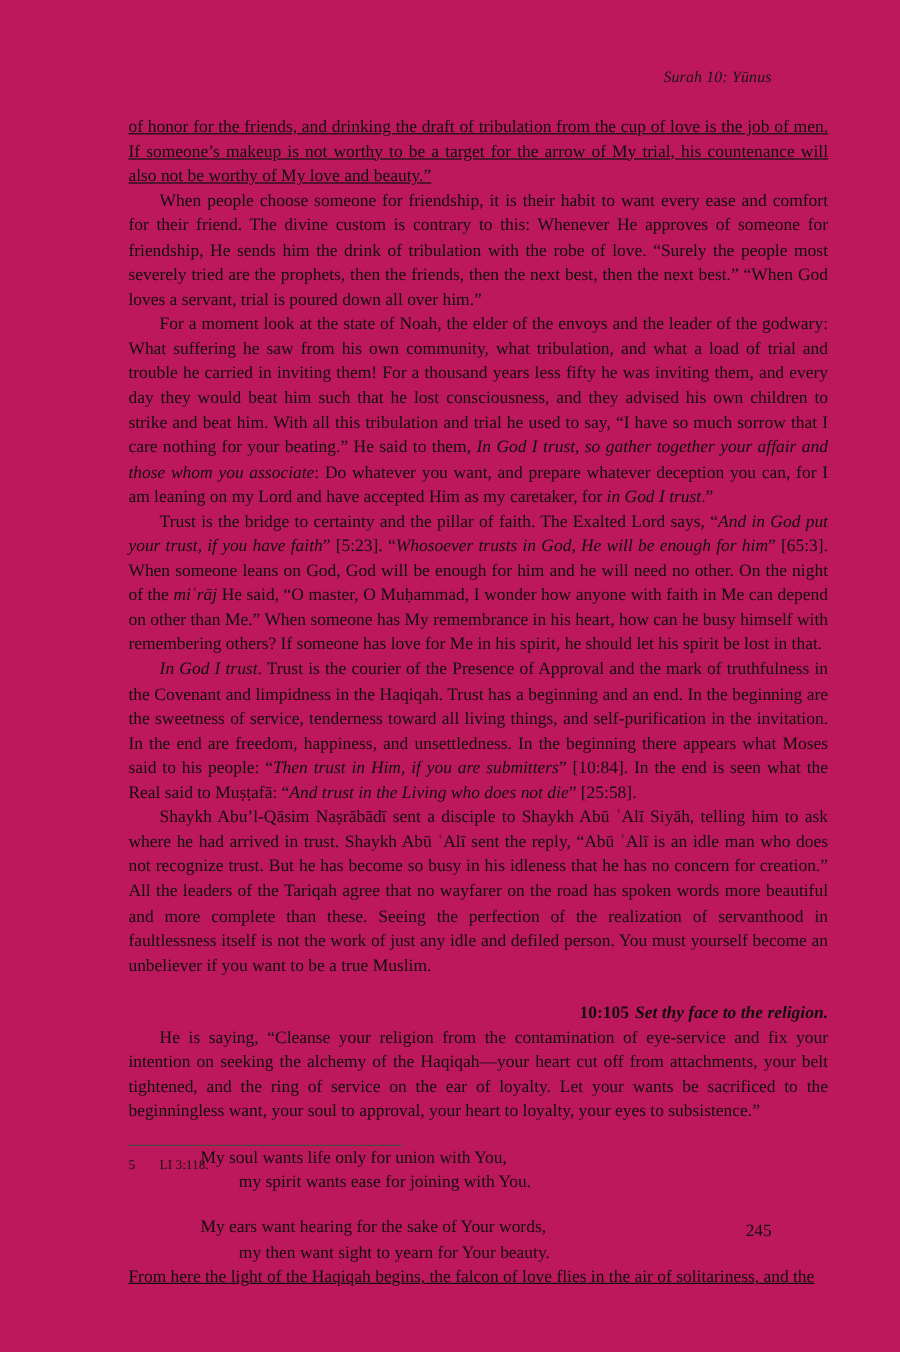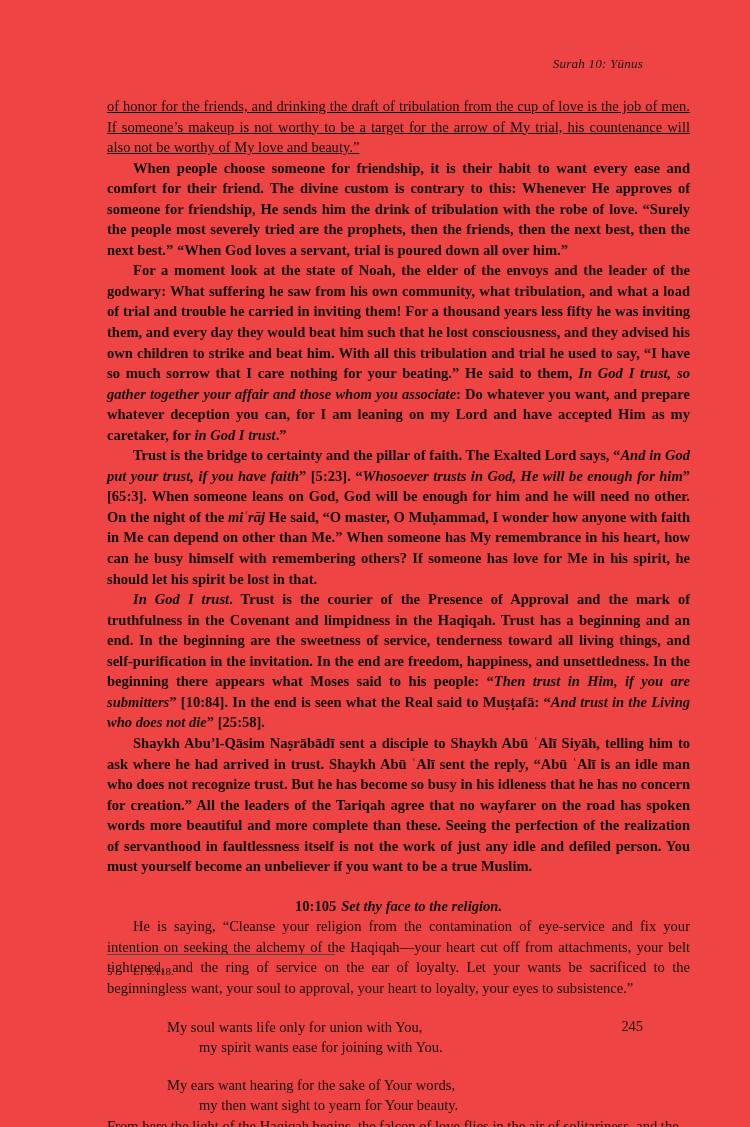--- a/index.html
+++ b/index.html
@@ -4,21 +4,21 @@
 <style>
   html, body {
     margin: 0;
     padding: 0;
     background: #ffffff;
   }
   .page {
     position: relative;
     width: 750px;
     height: 1127px;
-    background: #ef4444;
+    background: #be185d;
     font-family: "Liberation Serif", "DejaVu Serif", serif;
     color: #100f0e;
     overflow: hidden;
     box-sizing: border-box;
     padding-left: 33px;
   }
 
   
   .running-head {
     position: absolute;
@@ -46,36 +46,36 @@
     text-align: justify;
     text-justify: inter-word;
     -webkit-hyphens: auto;
     hyphens: auto;
     color: #100f0e;
   }
   p.body.indent { text-indent: 26px; }
   p.body.noindent { text-indent: 0; text-decoration: underline; }
 
   
-  p.body + p.body { margin-top: 0; font-weight: bold; }
+  p.body + p.body { margin-top: 0; }
 
   i, em { font-style: italic; }
 
   sup.fn {
     font-size: 9.5px;
     vertical-align: super;
     line-height: 0;
   }
 
   
   .verse-heading {
     margin: 19px 0 0 0;
     font-size: 14.55px;
     line-height: 20.55px;
-    text-align: center;
+    text-align: right;
     text-indent: 0;
   }
   .verse-heading .num {
     font-weight: bold;
   }
   .verse-heading .vtext {
     font-weight: bold;
     font-style: italic;
     margin-left: 5px;
   }

